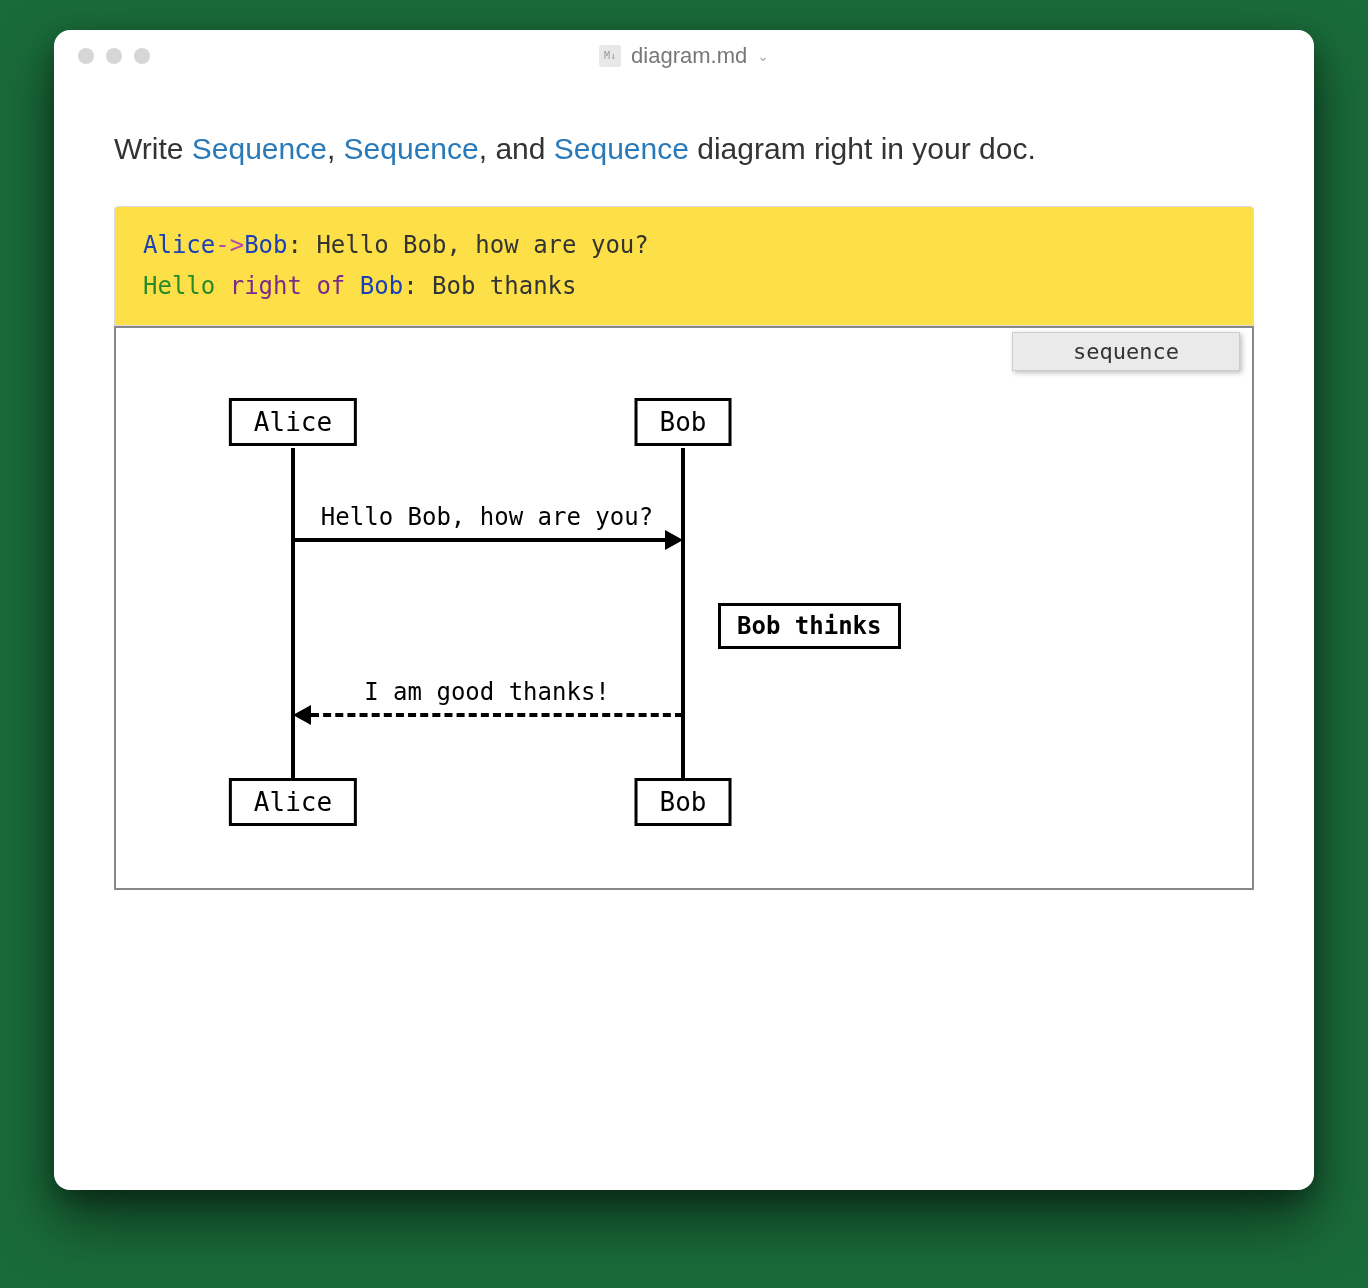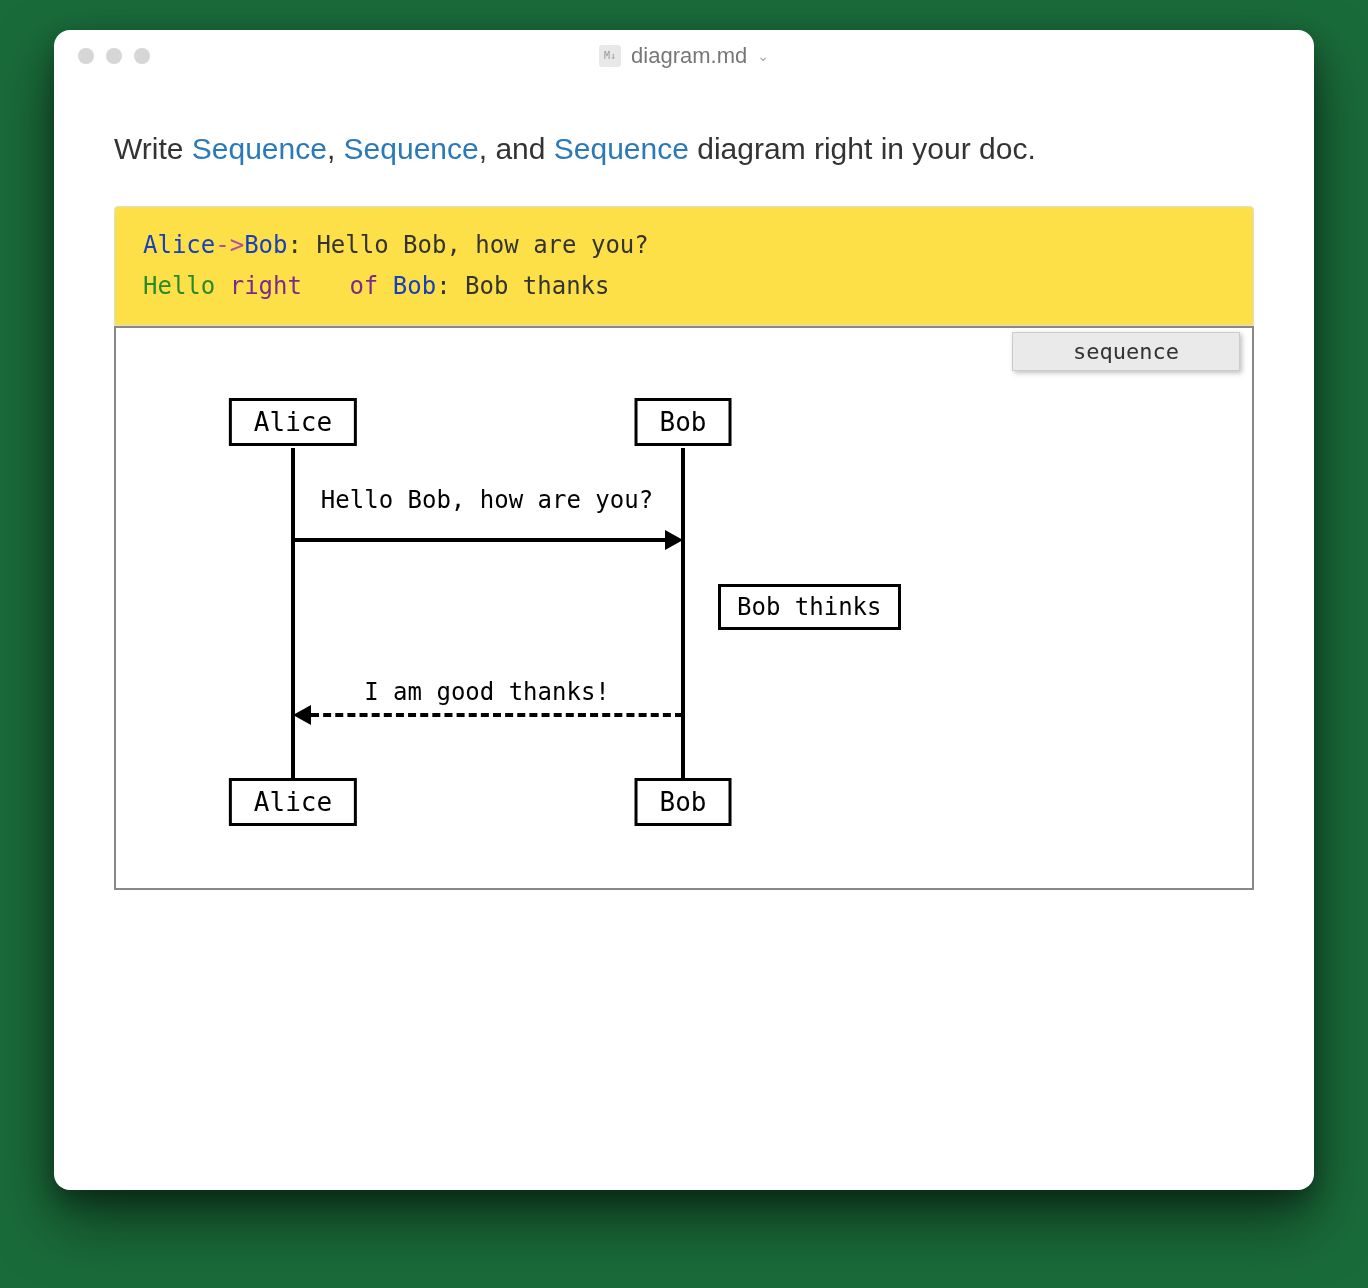--- a/index.html
+++ b/index.html
@@ -83,21 +83,21 @@
       padding: 18px 28px;
       font-family: "SF Mono", Menlo, Consolas, monospace;
       font-size: 24px;
       line-height: 1.7;
       color: #333;
     }
     .tok-actor { color: #1a3fb8; }
     .tok-arrow { color: #b54aa8; }
     .tok-note { color: #2a8a2a; }
     .tok-right { color: #7a2a8a; text-align: right; }
-    .tok-of { color: #7a2a8a; margin-left: 33px; }
+    .tok-of { color: #7a2a8a; }
     .diagram-area {
       border: 2px solid #888;
       position: relative;
       padding-bottom: 60px;
       padding-top: 40px;
       min-height: 520px;
     }
     .seq-badge {
       position: absolute;
       top: 4px;
@@ -206,25 +206,25 @@
 
         <div class="lifeline" style="left:175px; top:50px; height:330px;"></div>
         <div class="lifeline" style="left:565px; top:50px; height:330px;"></div>
 
         <div class="actor-box" style="left:177px; top:0;">Alice</div>
         <div class="actor-box" style="left:567px; top:0;">Bob</div>
 
         <div class="actor-box" style="left:177px; top:380px;">Alice</div>
         <div class="actor-box" style="left:567px; top:380px;">Bob</div>
 
-        <div class="msg-text" style="left:371px; top:88px;">Hello Bob, how are you?</div>
+        <div class="msg-text" style="left:371px; top:105px;">Hello Bob, how are you?</div>
         <div class="arrow-solid" style="left:177px; top:140px; width:372px;"></div>
         <div class="arrowhead-right" style="left:549px; top:132px;"></div>
 
-        <div class="note-box" style="left:602px; top:186px;">Bob thinks</div>
+        <div class="note-box" style="left:602px; top:205px;font-weight:bold;">Bob thinks</div>
 
         <div class="msg-text" style="left:371px; top:280px;">I am good thanks!</div>
         <div class="arrow-dashed" style="left:195px; top:315px; width:372px;"></div>
         <div class="arrowhead-left" style="left:177px; top:307px;"></div>
       </div>
     </div>
   </div>
 </div>
 
 </body></html>

